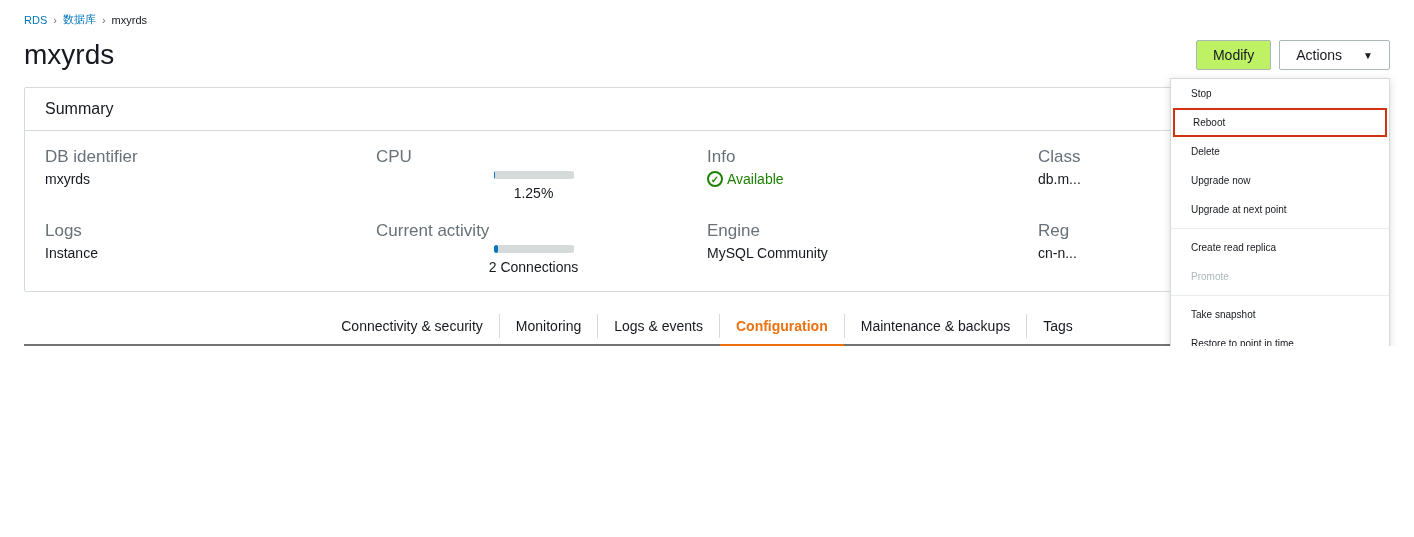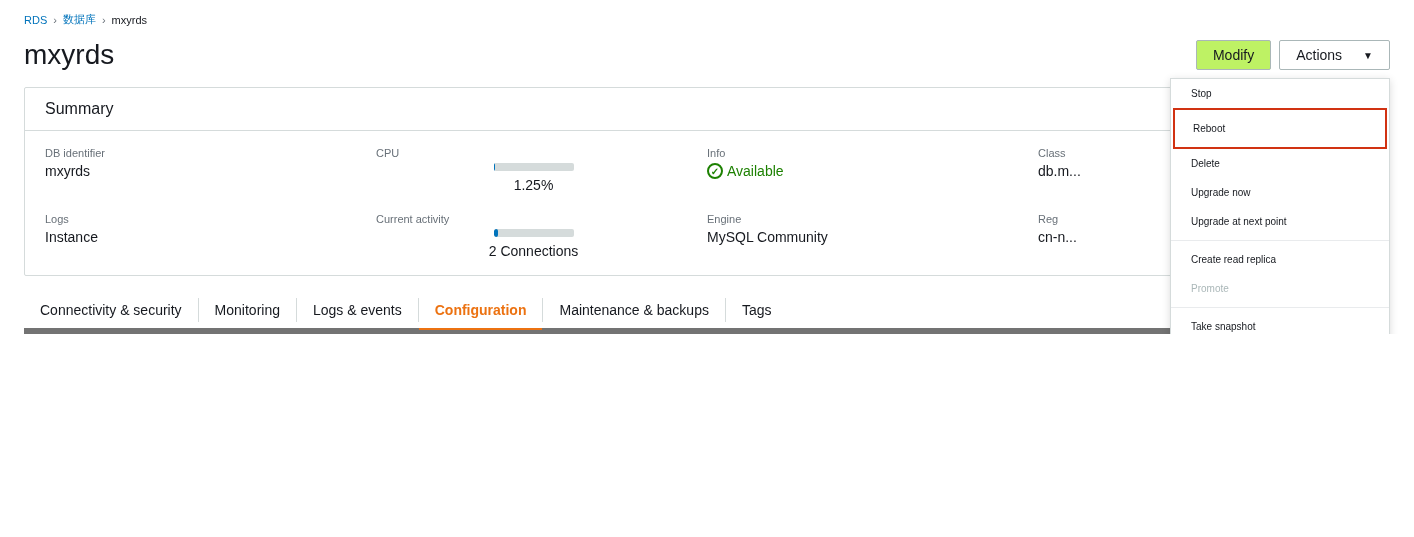--- a/index.html
+++ b/index.html
@@ -83,21 +83,21 @@
       font-size: 10px;
       white-space: nowrap;
     }
     .dropdown-item.disabled {
       color: #aab7b8;
       cursor: default;
     }
     .dropdown-item.highlighted {
       border: 2px solid #d13212;
       margin: 0 2px;
-      padding: 13px 18px;
+      padding: 7px 18px;
     }
     .dropdown-divider {
       border: none;
       border-top: 1px solid #e9ebed;
       margin: 4px 0;
     }
 
     .summary-section {
       margin: 0 24px;
       border: 1px solid #d5dbdb;
@@ -112,21 +112,21 @@
     .summary-grid {
       display: grid;
       grid-template-columns: 1fr 1fr 1fr 1fr;
       padding: 16px 20px;
       gap: 20px 0;
     }
     .summary-cell {
       padding: 0 16px 0 0;
     }
     .cell-label {
-      font-size: 11px;
+      font-size: 17px;
       color: #687078;
       margin-bottom: 4px;
     }
     .cell-value {
       font-size: 14px;
       color: #16191f;
     }
     .cell-value.available {
       color: #1d8102;
       display: flex;
@@ -167,21 +167,22 @@
     }
     .progress-fill {
       height: 100%;
       background: #0073bb;
       border-radius: 2px;
     }
 
     .tabs-bar {
       display: flex;
       margin: 16px 24px 0 24px;
-      border-bottom: 6px solid #737373;
+      border-bottom: 2px solid #737373;
+      justify-content: center;
     }
     .tab {
       padding: 10px 16px;
       font-size: 14px;
       cursor: pointer;
       color: #16191f;
       border-bottom: 2px solid transparent;
       margin-bottom: -2px;
       white-space: nowrap;
     }

